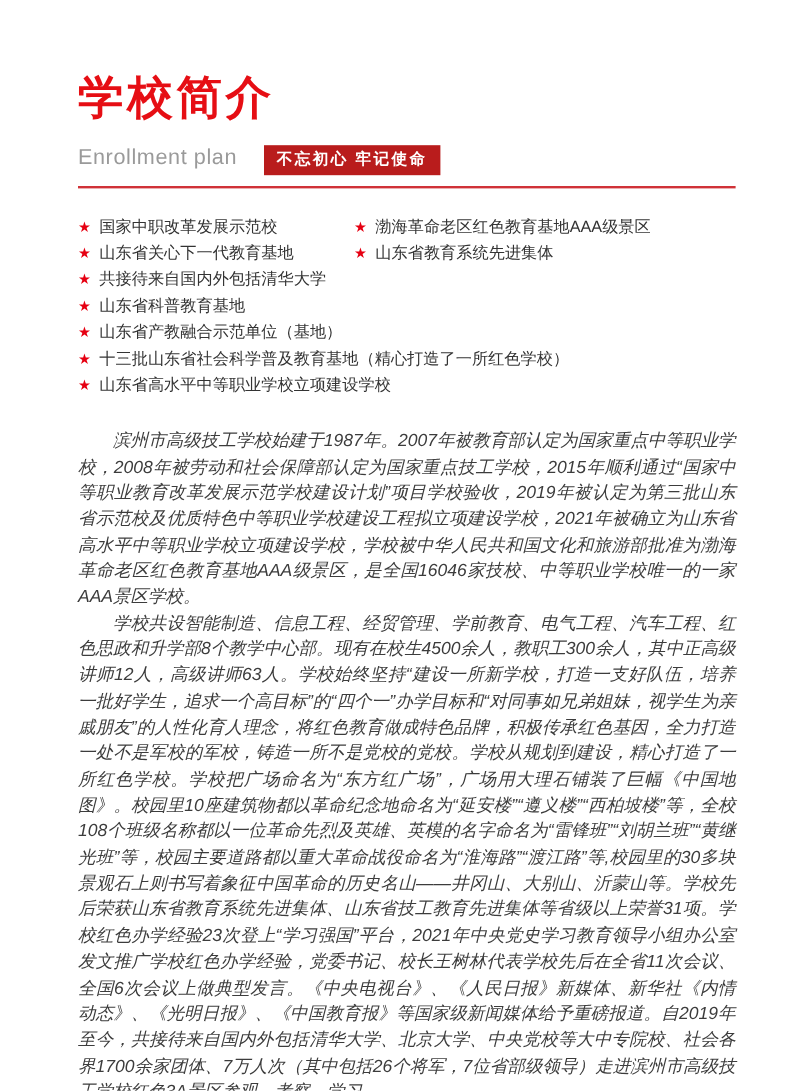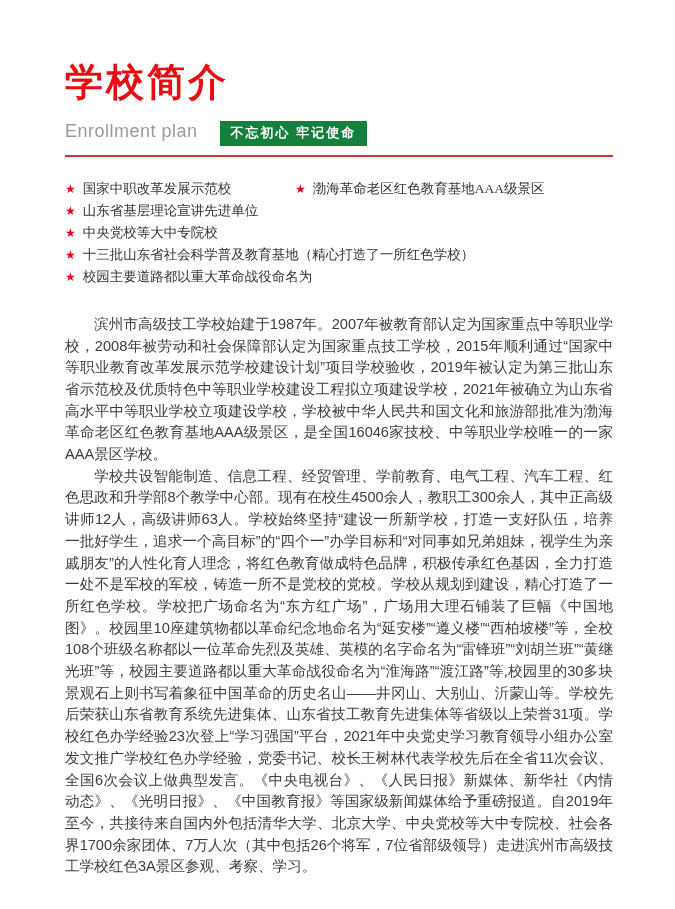--- a/index.html
+++ b/index.html
@@ -29,21 +29,21 @@
       display: flex;
       align-items: flex-start;
       margin-top: 17px;
     }
     .page-subtitle {
       color: #9a9a9a;
       font-size: 18px;
       letter-spacing: 0.5px;
     }
     .motto-badge {
-      background: #15803d;
+      background: #b91c1c;
       color: #ffffff;
       font-size: 13px;
       font-weight: bold;
       letter-spacing: 2px;
       padding: 3px 11px 4px 11px;
       margin-left: 22px;
       white-space: nowrap;
     }
     .rule {
       border: none;
@@ -54,38 +54,39 @@
     .honors {
       margin-top: 21px;
       font-size: 13.5px;
       color: #333333;
     }
     .honor-row {
       display: flex;
       line-height: 21px;
     }
     .honor-cell-left { width: 230px; flex: none; }
-    .honor-cell-right { flex: 1; font-family: Liberation Serif, serif; }
+    .honor-cell-right { flex: 1; }
     .honor-item { white-space: nowrap; }
     .star {
       color: #e60012;
       margin-right: 7px;
       font-size: 12px;
     }
     
     .body-text {
       margin-top: 26px;
       font-size: 14.6px;
       line-height: 21.7px;
       text-align: justify;
       color: #3c3c3c;
     }
     .body-text p {
       margin: 0;
       text-indent: 2em;
+      font-style: italic;
     }
   </style>
 </head>
 <body>
 
 <div class="page">
 
   <div>
     <div class="page-title">学校简介</div>
     <div class="sub-row">
@@ -99,45 +100,56 @@
 
     <div class="honor-row">
       <div class="honor-cell-left honor-item">
         <span class="star">★</span><span>国家中职改革发展示范校</span>
       </div>
       <div class="honor-cell-right honor-item">
         <span class="star">★</span><span>渤海革命老区红色教育基地AAA级景区</span>
       </div>
     </div>
 
-
     <div class="honor-row">
+      <div class="honor-cell-left honor-item">
+        <span class="star">★</span><span>山东省关心下一代教育基地</span>
+      </div>
       <div class="honor-cell-right honor-item">
-        <span class="star">★</span><span>山东省基层理论宣讲先进单位</span>
+        <span class="star">★</span><span>山东省教育系统先进集体</span>
       </div>
     </div>
 
     <div class="honor-row">
       <div class="honor-cell-right honor-item">
-        <span class="star">★</span><span>中央党校等大中专院校</span>
+        <span class="star">★</span><span>共接待来自国内外包括清华大学</span>
       </div>
     </div>
 
     <div class="honor-row">
+      <div class="honor-cell-right honor-item">
+        <span class="star">★</span><span>山东省科普教育基地</span>
+      </div>
+    </div>
+
+    <div class="honor-row">
+      <div class="honor-cell-left honor-item">
+        <span class="star">★</span><span>山东省产教融合示范单位（基地）</span>
+      </div>
     </div>
 
     <div class="honor-row">
       <div class="honor-item">
         <span class="star">★</span><span>十三批山东省社会科学普及教育基地（精心打造了一所红色学校）</span>
       </div>
     </div>
 
     <div class="honor-row">
       <div class="honor-item">
-        <span class="star">★</span><span>校园主要道路都以重大革命战役命名为</span>
+        <span class="star">★</span><span>山东省高水平中等职业学校立项建设学校</span>
       </div>
     </div>
 
   </div>
 
   <div class="body-text">
     <p>滨州市高级技工学校始建于1987年。2007年被教育部认定为国家重点中等职业学校，2008年被劳动和社会保障部认定为国家重点技工学校，2015年顺利通过“国家中等职业教育改革发展示范学校建设计划”项目学校验收，2019年被认定为第三批山东省示范校及优质特色中等职业学校建设工程拟立项建设学校，2021年被确立为山东省高水平中等职业学校立项建设学校，学校被中华人民共和国文化和旅游部批准为渤海革命老区红色教育基地AAA级景区，是全国16046家技校、中等职业学校唯一的一家AAA景区学校。</p>
     <p>学校共设智能制造、信息工程、经贸管理、学前教育、电气工程、汽车工程、红色思政和升学部8个教学中心部。现有在校生4500余人，教职工300余人，其中正高级讲师12人，高级讲师63人。学校始终坚持“建设一所新学校，打造一支好队伍，培养一批好学生，追求一个高目标”的“四个一”办学目标和“对同事如兄弟姐妹，视学生为亲戚朋友”的人性化育人理念，将红色教育做成特色品牌，积极传承红色基因，全力打造一处不是军校的军校，铸造一所不是党校的党校。学校从规划到建设，精心打造了一所红色学校。学校把广场命名为“东方红广场”，广场用大理石铺装了巨幅《中国地图》。校园里10座建筑物都以革命纪念地命名为“延安楼”“遵义楼”“西柏坡楼”等，全校108个班级名称都以一位革命先烈及英雄、英模的名字命名为“雷锋班”“刘胡兰班”“黄继光班”等，校园主要道路都以重大革命战役命名为“淮海路”“渡江路”等,校园里的30多块景观石上则书写着象征中国革命的历史名山——井冈山、大别山、沂蒙山等。学校先后荣获山东省教育系统先进集体、山东省技工教育先进集体等省级以上荣誉31项。学校红色办学经验23次登上“学习强国”平台，2021年中央党史学习教育领导小组办公室发文推广学校红色办学经验，党委书记、校长王树林代表学校先后在全省11次会议、全国6次会议上做典型发言。《中央电视台》、《人民日报》新媒体、新华社《内情动态》、《光明日报》、《中国教育报》等国家级新闻媒体给予重磅报道。自2019年至今，共接待来自国内外包括清华大学、北京大学、中央党校等大中专院校、社会各界1700余家团体、7万人次（其中包括26个将军，7位省部级领导）走进滨州市高级技工学校红色3A景区参观、考察、学习。</p>
   </div>
 

